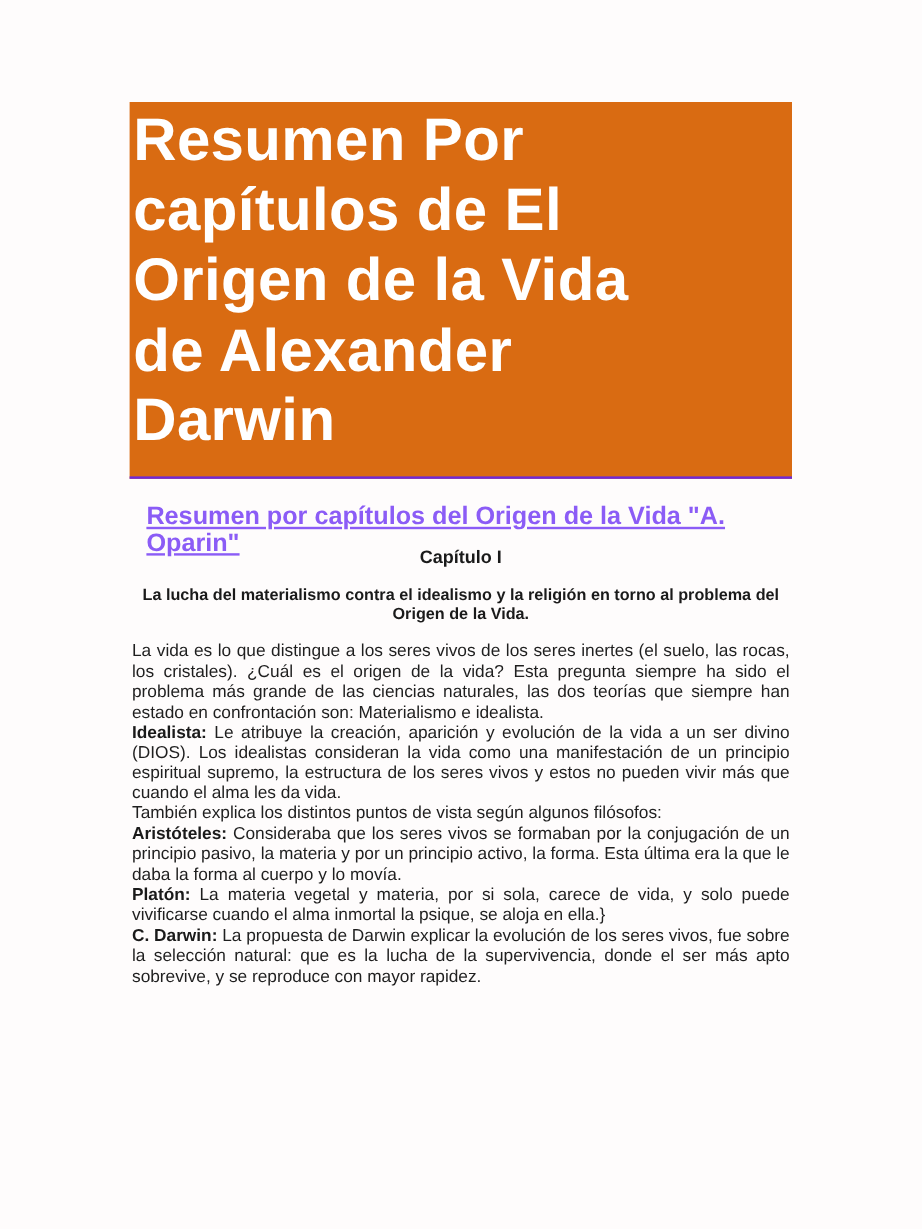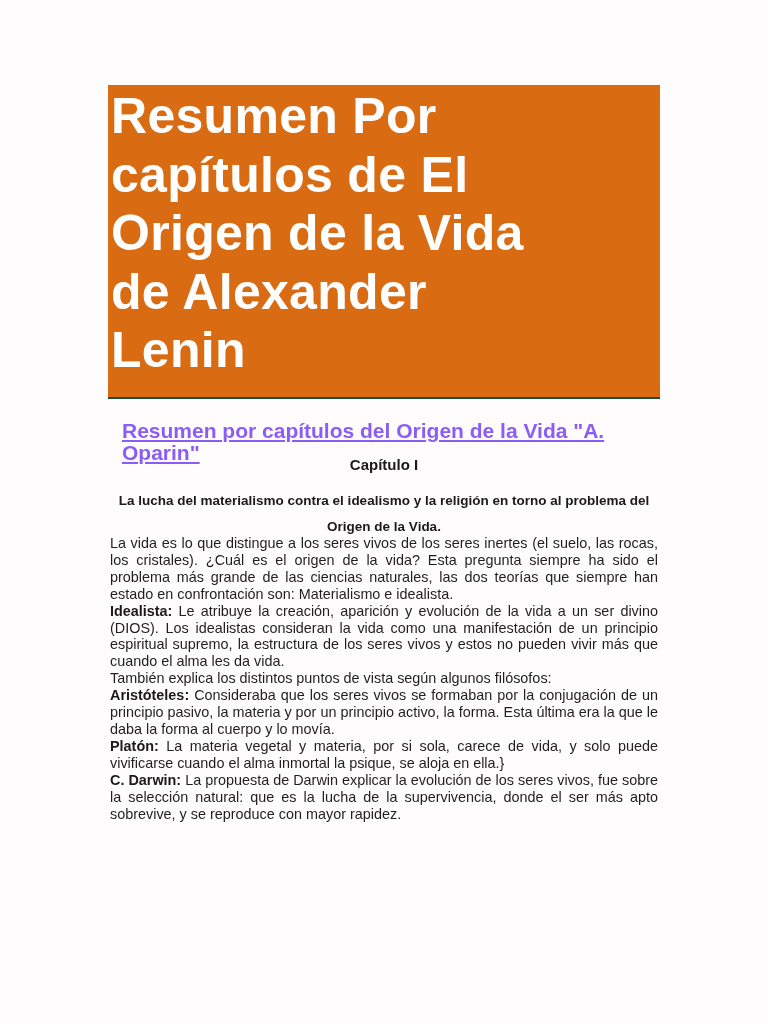--- a/index.html
+++ b/index.html
@@ -22,21 +22,21 @@
       width: 768px;
       height: 1024px;
     }
     .banner {
       position: absolute;
       left: 108px;
       top: 85px;
       width: 552px;
       height: 314px;
       background: #d96b12;
-      border-bottom: 2px solid #14532d;
+      border-bottom: 2px solid #6d28d9;
       box-sizing: border-box;
     }
     .banner-title {
       margin: 0;
       position: absolute;
       left: 3px;
       top: 2px;
       width: 540px;
       font-size: 50px;
       line-height: 58.5px;
@@ -72,21 +72,21 @@
       color: #1a1a1a;
     }
     .chapter-subtitle {
       position: absolute;
       left: 110px;
       top: 488px;
       width: 548px;
       margin: 0;
       text-align: center;
       font-size: 13.5px;
-      line-height: 26px;
+      line-height: 16px;
       font-weight: bold;
       color: #1a1a1a;
     }
     .body-text {
       position: absolute;
       left: 110px;
       top: 535px;
       width: 548px;
       margin: 0;
       font-size: 14.4px;
@@ -110,21 +110,21 @@
 <body>
 
 <div class="page">
 
   <div class="banner">
     <h1 class="banner-title">
       <span>Resumen Por</span><br>
       <span>capítulos de El</span><br>
       <span>Origen de la Vida</span><br>
       <span>de Alexander</span><br>
-      <span>Lenin</span>
+      <span>Darwin</span>
     </h1>
   </div>
 
   <a class="subheading">Resumen por capítulos del Origen de la Vida "A. Oparin"</a>
 
   <p class="chapter">Capítulo I</p>
 
   <p class="chapter-subtitle">La lucha del materialismo contra el idealismo y la religión en torno al problema del Origen de la Vida.</p>
 
   <div class="body-text">

